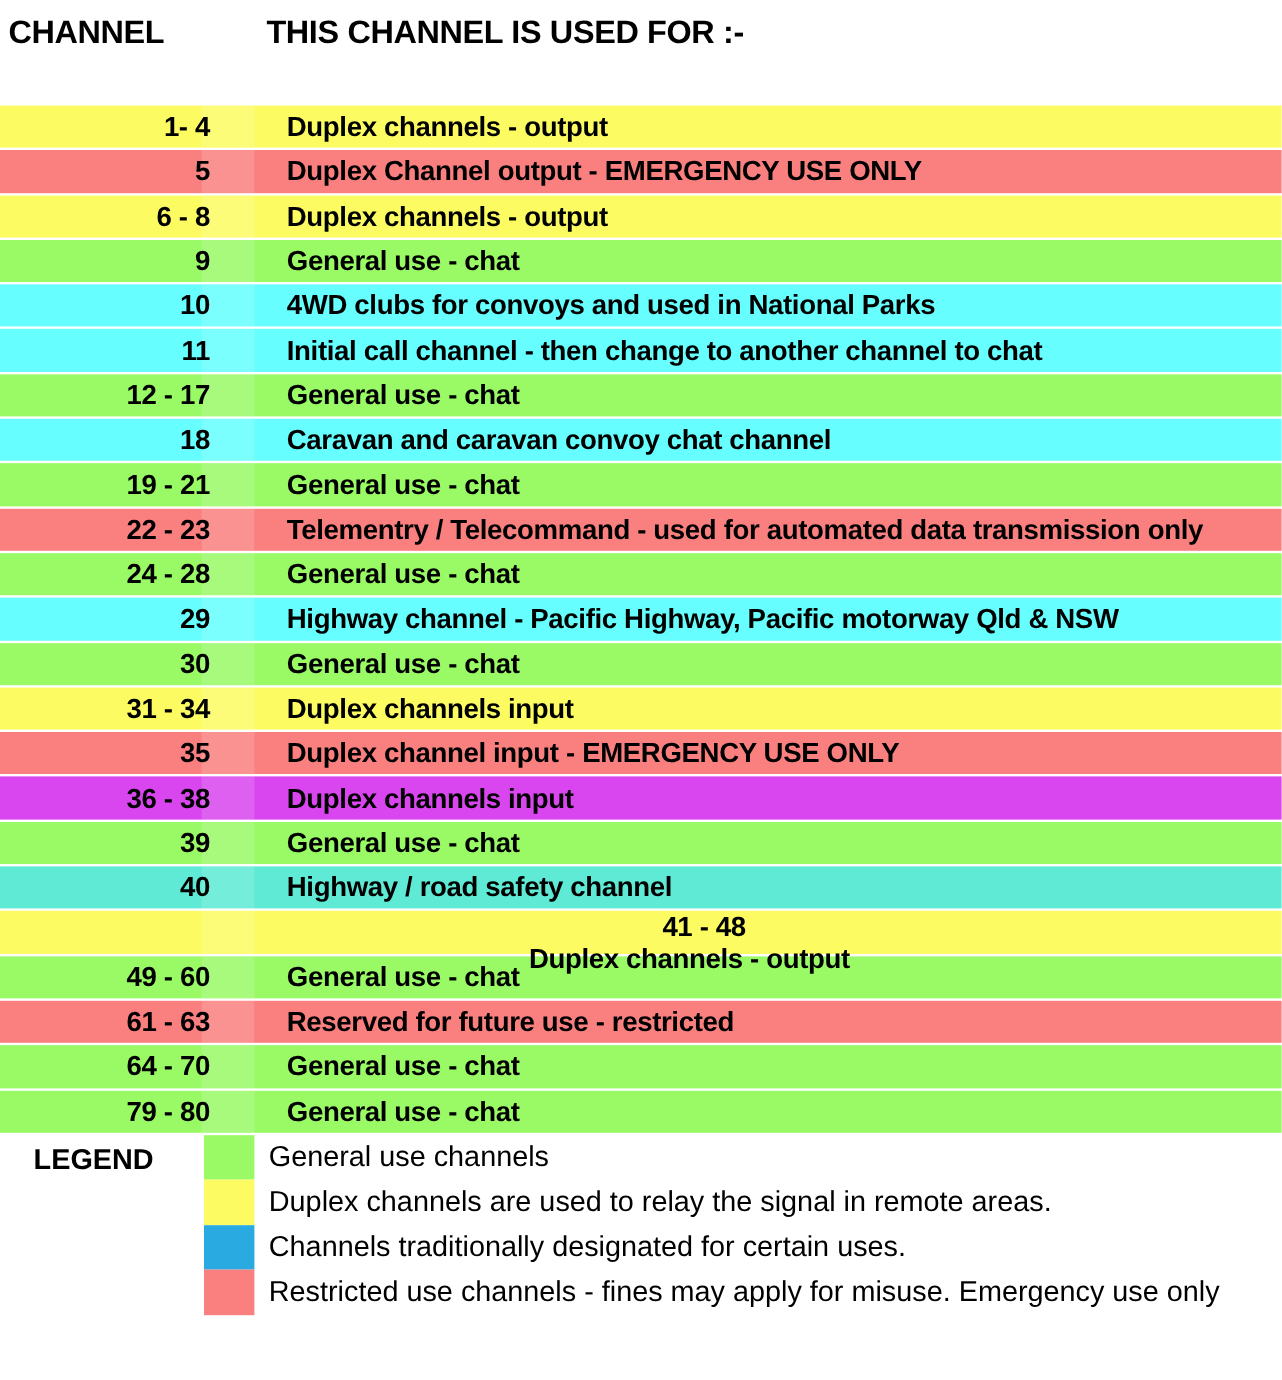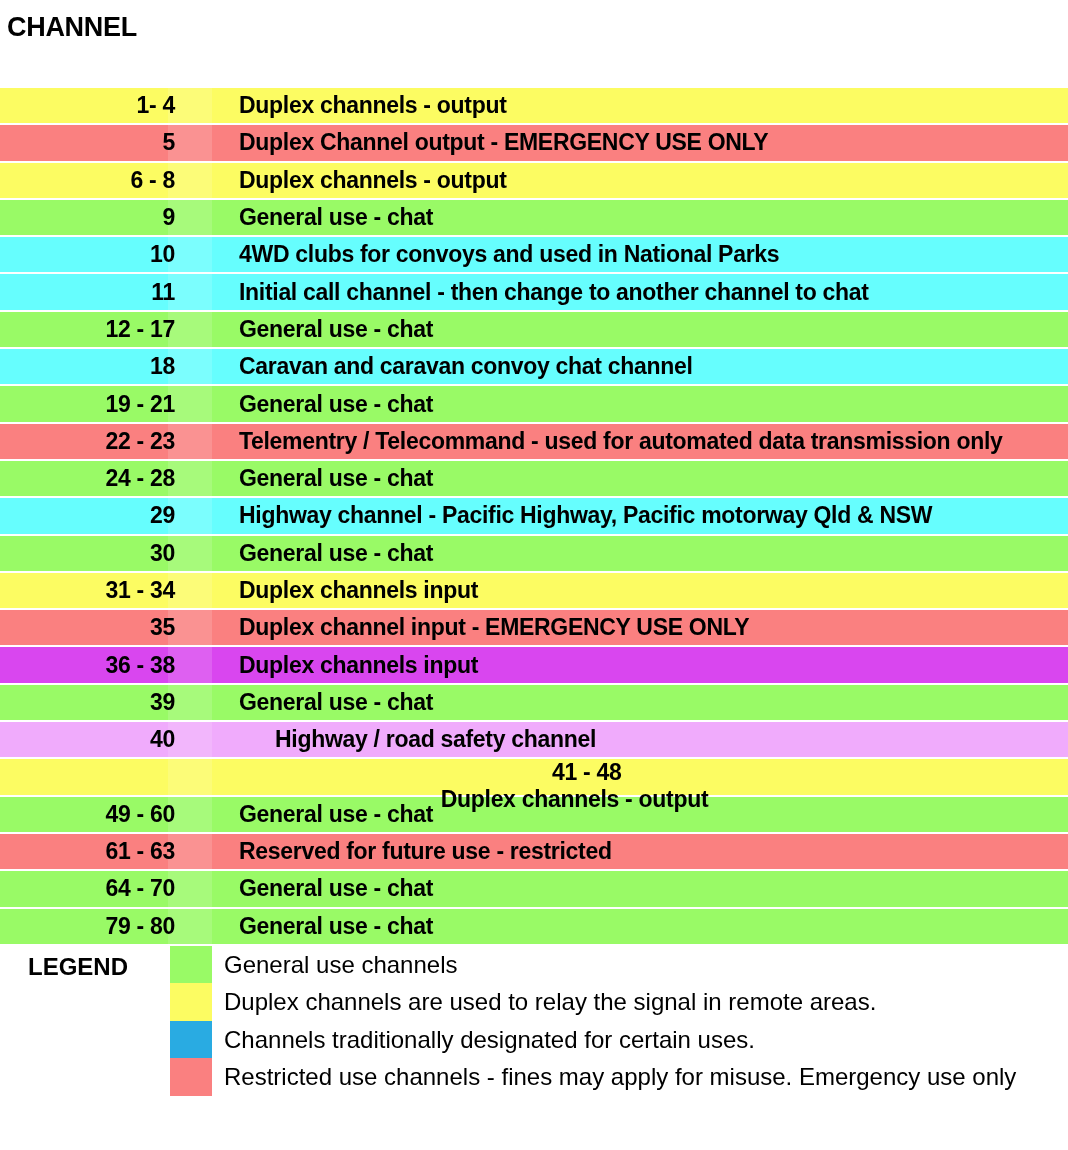--- a/index.html
+++ b/index.html
@@ -90,20 +90,21 @@
     white-space: nowrap;
   }
 </style>
 </head>
 <body>
 
 <div class="page">
 
   <div class="header">
     <span class="header-cell header-channel">CHANNEL</span>
+    <span class="header-cell header-usage">THIS CHANNEL IS USED FOR :-</span>
   </div>
 
   <div class="table">
   <div class="row" style="background: rgb(252, 252, 98);">
     <span class="band"></span>
     <span class="ch">1- 4</span>
     <span class="use">Duplex channels - output</span>
   </div>
 
   <div class="row" style="background: rgb(250, 128, 128);">
@@ -195,21 +196,21 @@
     <span class="ch">36 - 38</span>
     <span class="use">Duplex channels input</span>
   </div>
 
   <div class="row" style="background: rgb(153, 250, 102);">
     <span class="band"></span>
     <span class="ch">39</span>
     <span class="use">General use - chat</span>
   </div>
 
-  <div class="row" style="background: #f0abfc; gap: 36px;">
+  <div class="row" style="background: #5eead4;">
     <span class="band"></span>
     <span class="ch">40</span>
     <span class="use">Highway / road safety channel</span>
   </div>
 
   <div class="row" style="background: rgb(252, 252, 98); flex-direction: column;">
     <span class="band"></span>
     <span class="ch">41 - 48</span>
     <span class="use">Duplex channels - output</span>
   </div>

